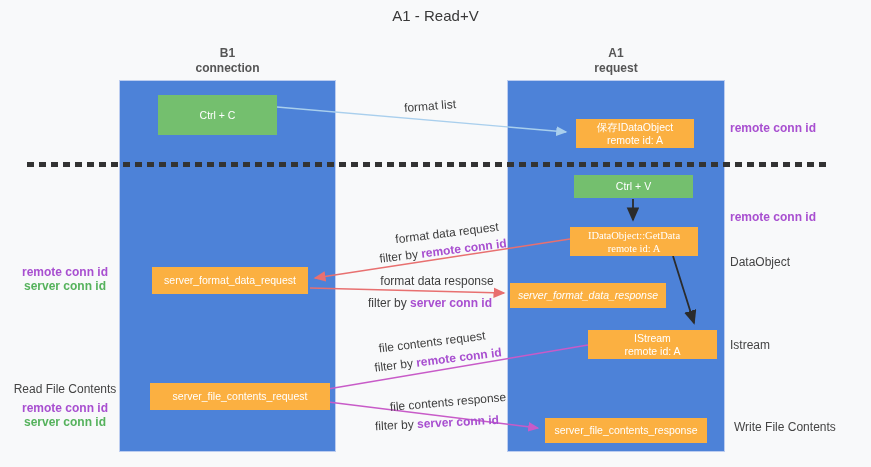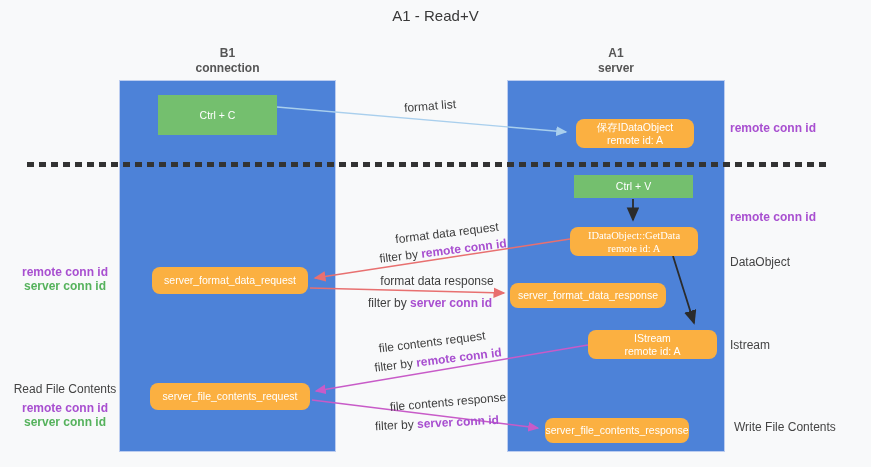--- a/index.html
+++ b/index.html
@@ -13,21 +13,21 @@
   .canvas{position:relative;width:871px;height:467px;background:var(--bg);overflow:hidden;}
   .title{position:absolute;left:0;top:6px;width:871px;text-align:center;font-size:15px;line-height:19px;color:#383838;z-index:4;}
   .lane-header{position:absolute;top:46px;text-align:center;font-size:12px;line-height:15px;color:var(--text-gray);z-index:4;font-weight:bold;}
   .lane{position:absolute;top:80px;height:372px;background:var(--lane-blue);border:1px solid var(--lane-border);box-sizing:border-box;z-index:1;}
   .dashed-separator{position:absolute;left:27px;top:162px;width:803px;height:5px;z-index:2;
     background:repeating-linear-gradient(to right,#333 0 7px,transparent 7px 12px);}
   .arrows{position:absolute;left:0;top:0;z-index:2;pointer-events:none;}
   .node{position:absolute;display:flex;flex-direction:column;align-items:center;justify-content:center;
     color:#fff;font-size:10.5px;line-height:13px;text-align:center;box-sizing:border-box;z-index:3;white-space:nowrap;}
   .green{background:var(--box-green);}
-  .orange{background:var(--box-orange);border-radius:8px;}
+  .orange{background:var(--box-orange);}
   .flow-label{position:absolute;white-space:nowrap;font-size:12px;color:var(--text-dark);z-index:4;}
   .rot{transform-origin:center;}
   .side-label{position:absolute;white-space:nowrap;font-size:12px;color:#444;z-index:4;}
   .purple-bold{color:var(--purple);font-weight:bold;}
   .green-bold{color:var(--green-label);font-weight:bold;}
   .left-block{position:absolute;width:110px;text-align:center;font-size:12px;line-height:14px;z-index:4;}
 </style>
 </head>
 <body>
 
@@ -36,21 +36,21 @@
   <div class="title">
     <div>A1 - Read+V</div>
   </div>
 
   <div class="lane-header" style="left:119px;width:217px;">
     <div>B1</div>
     <div>connection</div>
   </div>
   <div class="lane-header" style="left:507px;width:218px;">
     <div>A1</div>
-    <div>server</div>
+    <div>request</div>
   </div>
 
   <div class="lane" style="left:119px;width:217px;"></div>
   <div class="lane" style="left:507px;width:218px;"></div>
 
   <div class="dashed-separator"></div>
 
   <svg class="arrows" width="871" height="467" viewBox="0 0 871 467">
     <defs>
       <marker id="mBlue" markerWidth="9" markerHeight="8" refX="7" refY="3.5" orient="auto">
@@ -85,31 +85,31 @@
   <div class="node green" style="left:574px;top:175px;width:119px;height:23px;">
     <span>Ctrl + V</span>
   </div>
   <div class="node orange" style="left:570px;top:227px;width:128px;height:29px;font-family:Liberation Serif, serif;">
     <span>IDataObject::GetData</span>
     <span>remote id: A</span>
   </div>
   <div class="node orange" style="left:152px;top:267px;width:156px;height:27px;">
     <span>server_format_data_request</span>
   </div>
-  <div class="node orange" style="left:510px;top:283px;width:156px;height:25px;">
+  <div class="node orange" style="left:510px;top:283px;width:156px;height:25px;font-style:italic;">
     <span>server_format_data_response</span>
   </div>
   <div class="node orange" style="left:588px;top:330px;width:129px;height:29px;">
     <span>IStream</span>
     <span>remote id: A</span>
   </div>
-  <div class="node orange" style="left:150px;top:383px;width:160px;height:27px;">
+  <div class="node orange" style="left:150px;top:383px;width:180px;height:27px;">
     <span>server_file_contents_request</span>
   </div>
-  <div class="node orange" style="left:545px;top:418px;width:144px;height:25px;">
+  <div class="node orange" style="left:545px;top:418px;width:162px;height:25px;">
     <span>server_file_contents_response</span>
   </div>
 
   <div class="flow-label rot" style="left:430px;top:99px;transform:translateX(-50%) rotate(-4.5deg);">format list</div>
 
   <div class="flow-label rot" style="left:447px;top:226px;transform:translateX(-50%) rotate(-7deg);">format data request</div>
   <div class="flow-label rot" style="left:443px;top:244px;transform:translateX(-50%) rotate(-7deg);">
     <span>filter by </span><span class="purple-bold">remote conn id</span>
   </div>
 

